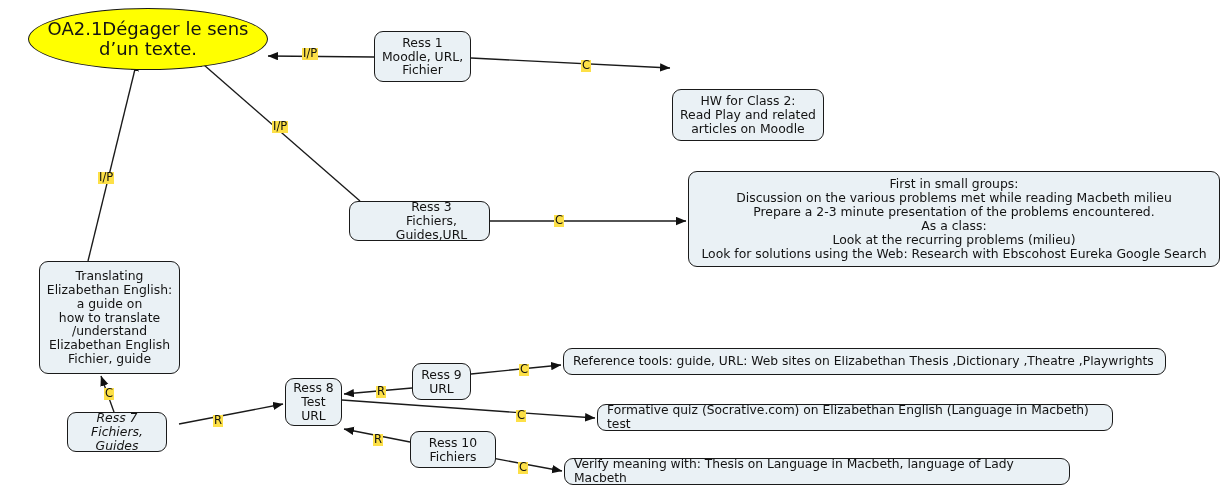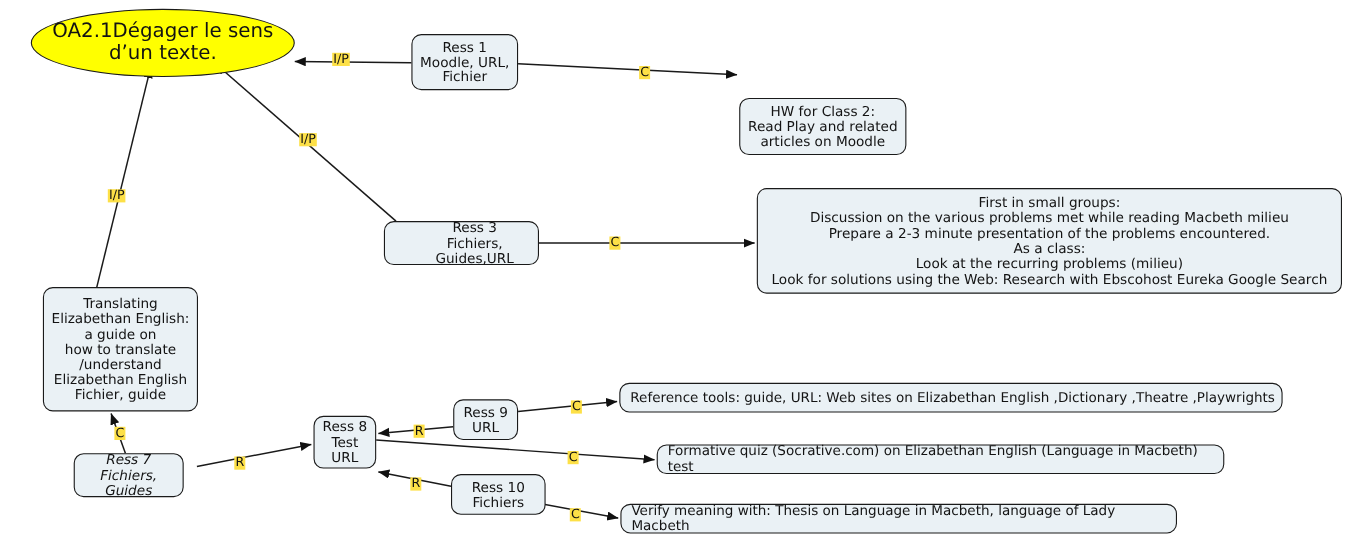--- a/index.html
+++ b/index.html
@@ -114,21 +114,21 @@
 Fichier, guide</div>
       <div class="node n-small" style="left: 67px; top: 412px; width: 100px; height: 40px; font-style: italic;">Ress 7
 Fichiers, Guides</div>
       <div class="node n-small" style="left: 285px; top: 378px; width: 57px; height: 48px;">Ress 8
 Test
 URL</div>
       <div class="node n-small" style="left: 412px; top: 363px; width: 59px; height: 37px;">Ress 9
 URL</div>
       <div class="node n-small" style="left: 410px; top: 431px; width: 86px; height: 37px;">Ress 10
 Fichiers</div>
-      <div class="node n-ref" style="left: 563px; top: 348px; width: 603px; height: 27px;">Reference tools: guide, URL: Web sites on Elizabethan English  ,Dictionary ,Theatre ,Playwrights</div>
+      <div class="node n-ref" style="left: 563px; top: 348px; width: 603px; height: 27px;">Reference tools: guide, URL: Web sites on Elizabethan Thesis  ,Dictionary ,Theatre ,Playwrights</div>
       <div class="node n-ref" style="left: 597px; top: 404px; width: 516px; height: 27px;">Formative quiz (Socrative.com) on Elizabethan English (Language in Macbeth) test</div>
       <div class="node n-ref" style="left: 564px; top: 458px; width: 506px; height: 27px;">Verify meaning with:  Thesis on Language in Macbeth,  language of Lady Macbeth</div>
     </div>
   <div id="label-layer">
       <div class="edge-label" style="left: 302px; top: 48px;">I/P</div>
       <div class="edge-label" style="left: 581px; top: 60px;">C</div>
       <div class="edge-label" style="left: 272px; top: 121px;">I/P</div>
       <div class="edge-label" style="left: 554px; top: 215px;">C</div>
       <div class="edge-label" style="left: 98px; top: 172px;">I/P</div>
       <div class="edge-label" style="left: 104px; top: 388px;">C</div>

